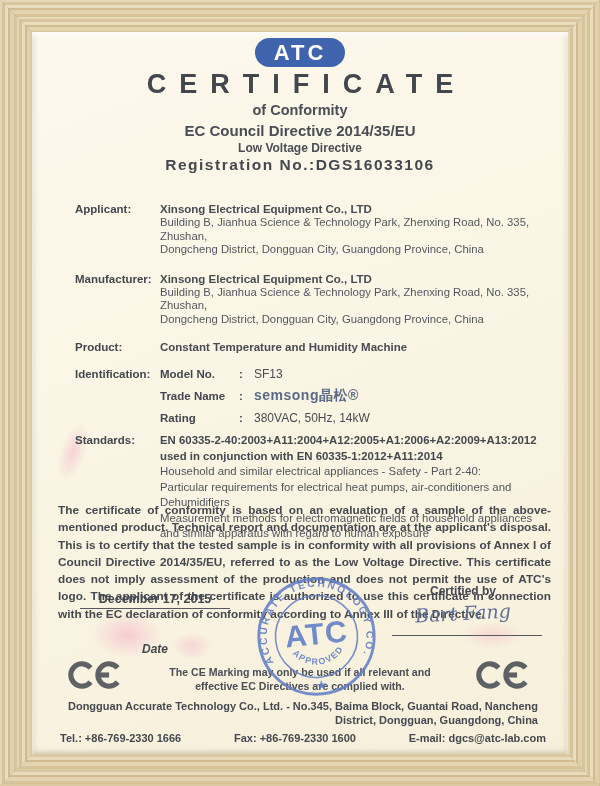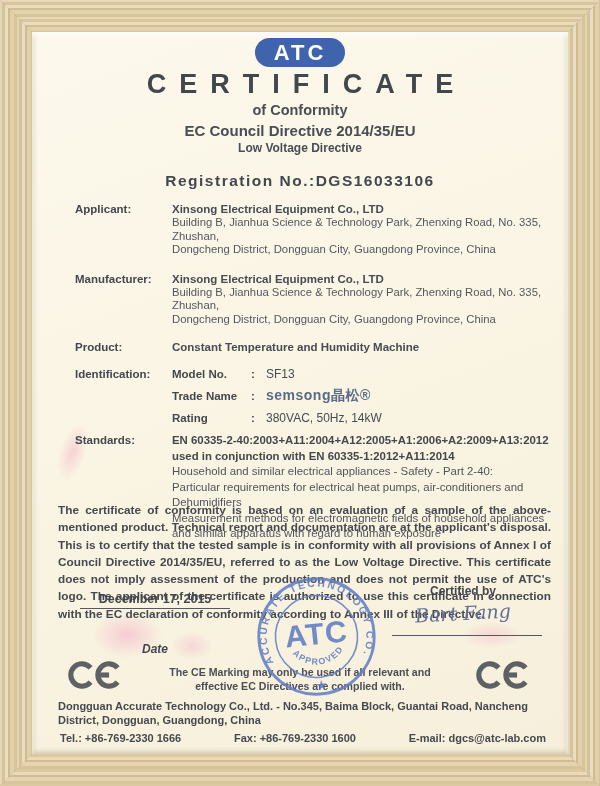--- a/index.html
+++ b/index.html
@@ -53,26 +53,26 @@
   .atc-pill span { color:#fdfdfb; font-weight:bold; font-size:22px; letter-spacing:3px; line-height:1; }
 
   .cert-title { position:absolute; top:37px; width:100%; text-align:center;
     font-size:27px; font-weight:bold; color:#42464d; letter-spacing:13px; text-indent:13px; }
   .subtitle { position:absolute; top:70px; width:100%; text-align:center;
     font-size:14.5px; font-weight:bold; color:#494d55; }
   .directive1 { position:absolute; top:90px; width:100%; text-align:center;
     font-size:15px; font-weight:bold; color:#494d55; }
   .directive2 { position:absolute; top:109px; width:100%; text-align:center;
     font-size:12px; font-weight:bold; color:#494d55; }
-  .registration { position:absolute; top:140px; width:100%; text-align:center;
+  .registration { position:absolute; top:124px; width:100%; text-align:center;
     font-size:15.5px; font-weight:bold; color:#43474e; letter-spacing:1.5px; }
 
   
   .fields { position:absolute; top:170px; left:43px; right:16px; }
-  .frow { display:grid; grid-template-columns:85px 1fr; column-gap:12px; }
+  .frow { display:grid; grid-template-columns:85px 1fr; column-gap:0; }
   .flabel { font-weight:bold; font-size:11.5px; color:#43474e; line-height:14px; }
   .fname { font-weight:bold; font-size:11.5px; color:#474b53; line-height:14px; }
   .faddr { font-size:11.3px; color:#53575f; line-height:13.5px; }
   .mb-app { margin-bottom:15px; } .mb-man { margin-bottom:14px; }
   .mb-pro { margin-bottom:13px; } .mb-idn { margin-bottom:8px; }
 
   .idgrid { display:grid; grid-template-columns:79px 15px 1fr; row-gap:6px; align-items:center; }
   .idname { font-weight:bold; font-size:11.5px; color:#43474e; }
   .idsep { font-weight:bold; font-size:11.5px; color:#43474e; text-align:left; }
   .idval { font-weight:normal; font-size:12px; color:#474b53; }
@@ -101,21 +101,21 @@
   .stamp { position:absolute; left:221px; top:541px; width:127px; height:127px; z-index:2; }
 
   
   .ce { position:absolute; top:624px; width:56px; height:38px; }
   .ce-left { left:36px; } .ce-right { right:36px; }
   .cenote { position:absolute; top:634px; left:50%; transform:translateX(-50%); width:300px;
     text-align:center; font-size:10.6px; font-weight:bold; color:#4a4e56; line-height:13.5px; }
 
   
   .addr { position:absolute; top:668px; left:26px; right:30px;
-    font-size:11px; font-weight:bold; color:#45494f; line-height:13.5px; }
+    font-size:11px; font-weight:bold; color:#45494f; line-height:13.5px;text-align:right; }
   .contact { position:absolute; top:700px; left:28px; right:22px;
     display:flex; justify-content:space-between;
     font-size:11px; font-weight:bold; color:#45494f; }
 </style>
 </head>
 <body>
 
 <div class="photo">
 
   <div class="frame-strip frame-top"></div>

